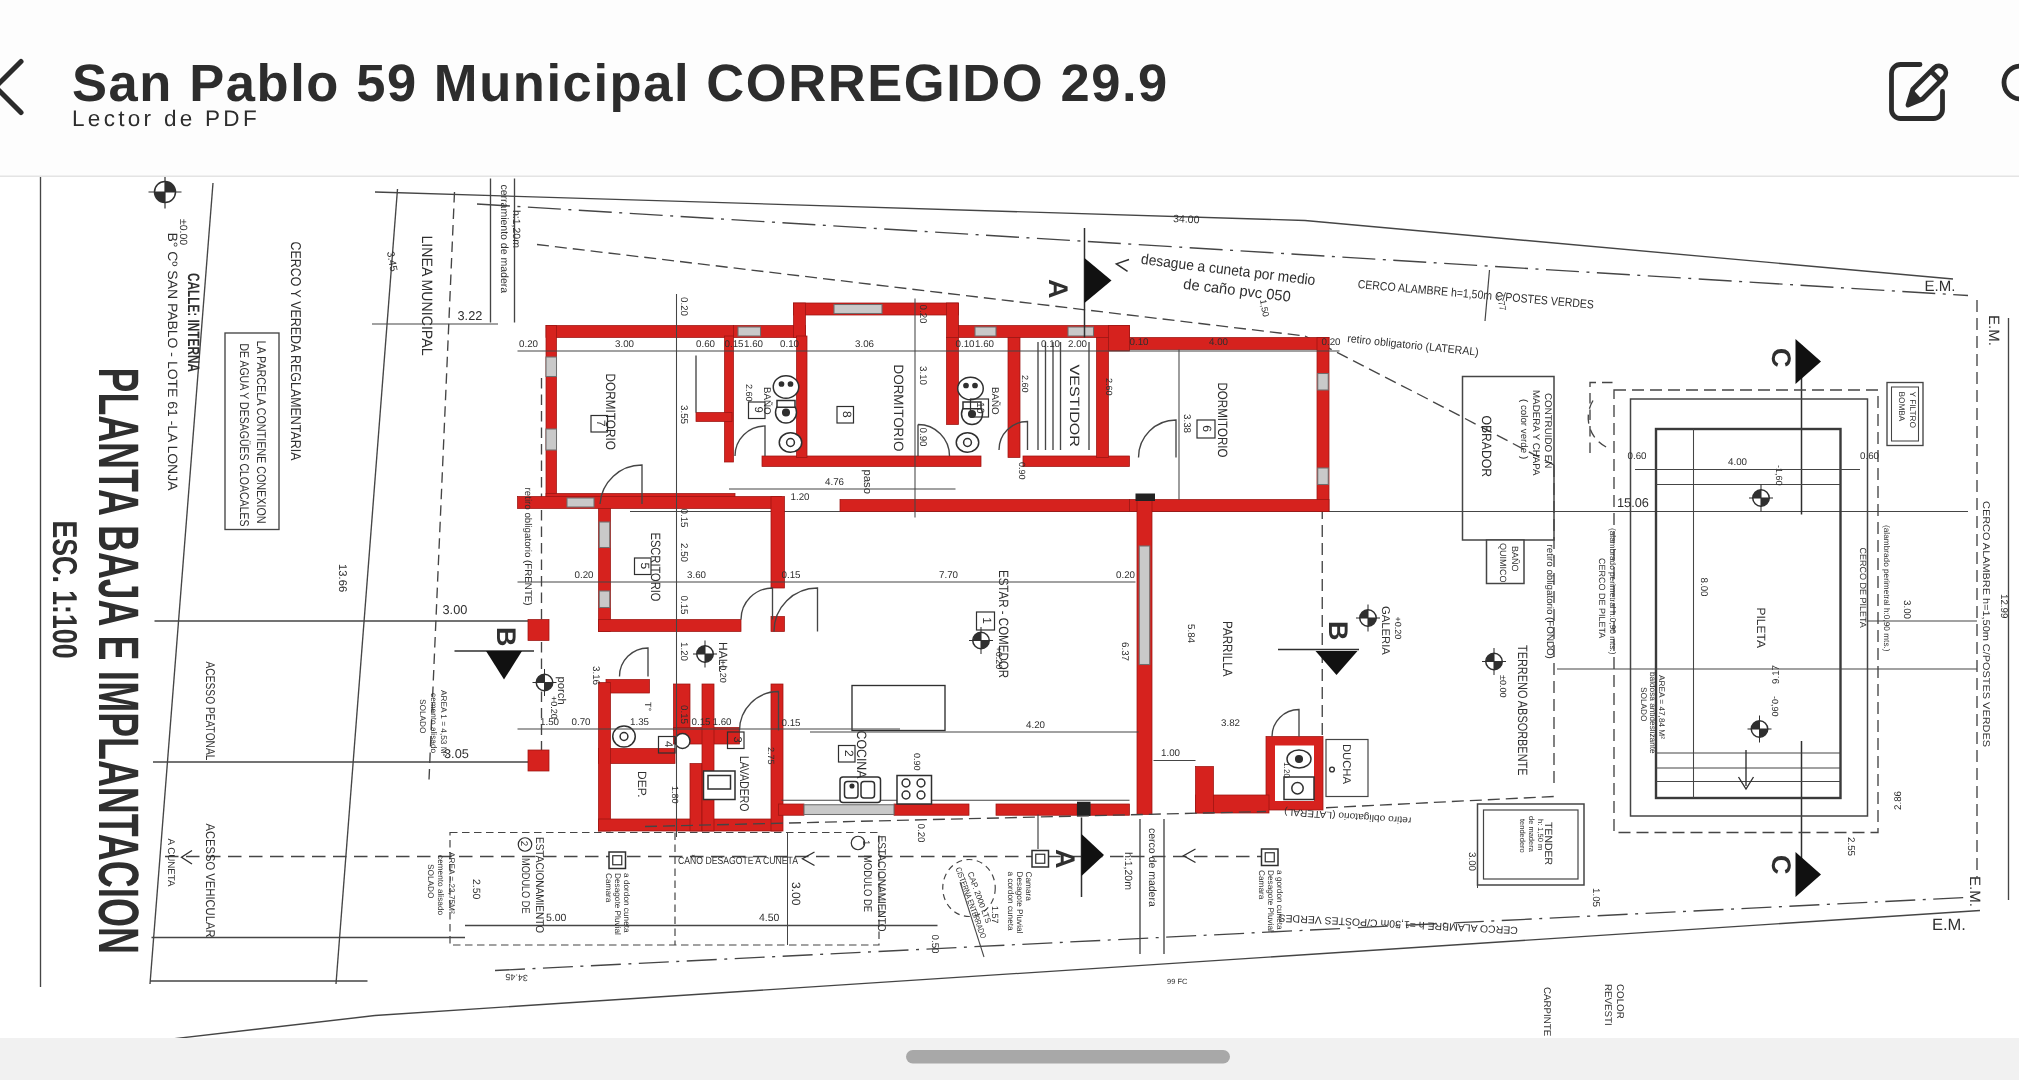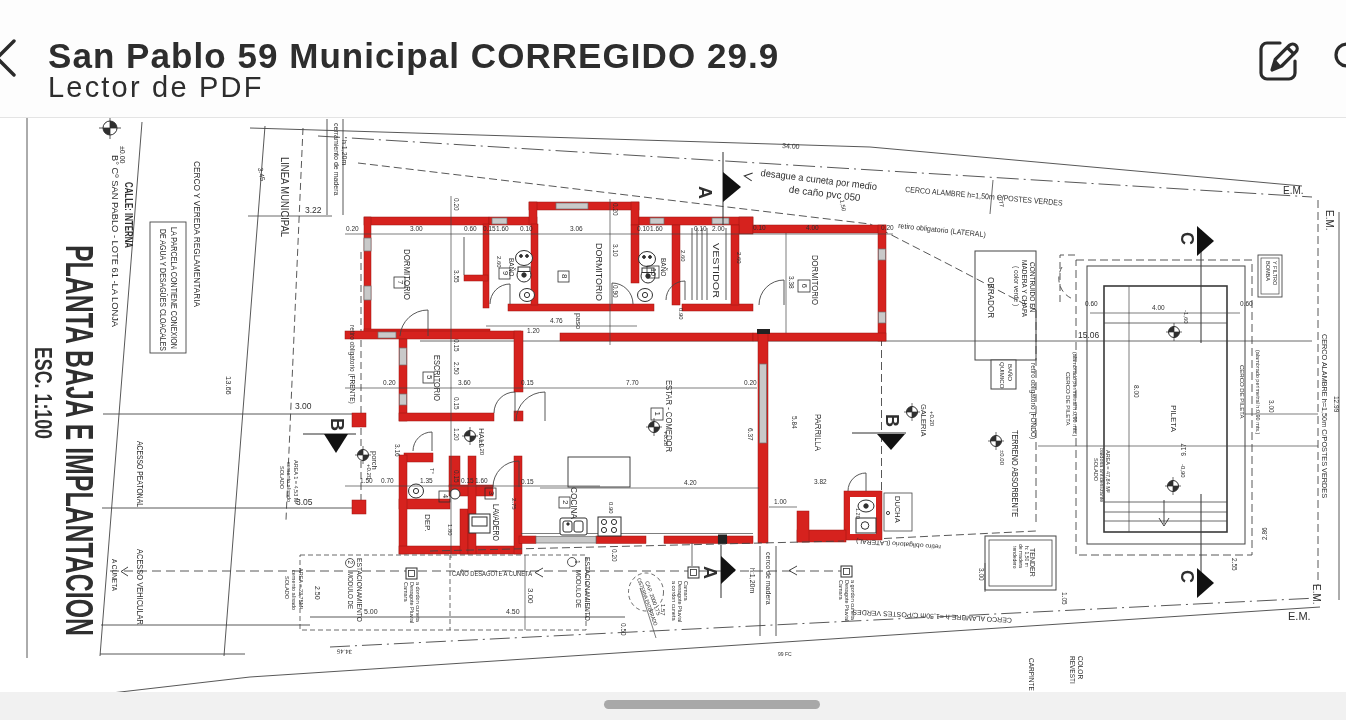--- a/index.html
+++ b/index.html
@@ -1,19 +1,19 @@
 <!DOCTYPE html>
 <html><head>
 <meta charset="utf-8">
 <style>
   html,body{margin:0;padding:0;width:1346px;height:720px;overflow:hidden;background:#fdfdfd;
     font-family:"Liberation Sans", sans-serif;}
   .hdr{position:absolute;left:0;top:0;width:1346px;height:117px;background:#fdfdfd;border-bottom:1px solid #e4e4e4;}
   .title{position:absolute;left:48px;top:36px;font-size:35px;font-weight:600;color:#2d2d2d;letter-spacing:1.05px;white-space:nowrap;}
-  .subtitle{position:absolute;left:48px;top:71px;font-size:29px;font-weight:400;color:#2d2d2d;letter-spacing:2.2px;}
+  .subtitle{position:absolute;left:48px;top:71px;font-size:15px;font-weight:400;color:#2d2d2d;letter-spacing:2.2px;}
   .plan{position:absolute;left:0;top:118px;width:1346px;height:574px;background:#ffffff;}
   .foot{position:absolute;left:0;top:692px;width:1346px;height:28px;background:#f1f1f1;}
   .pill{position:absolute;left:604px;top:700px;width:216px;height:9px;border-radius:5px;background:#a8a8a8;}
 </style>
 </head>
 <body>
 
 <div class="hdr"></div>
 
 <svg style="position:absolute;left:-8px;top:38px" width="26" height="40" viewBox="0 0 26 40">

